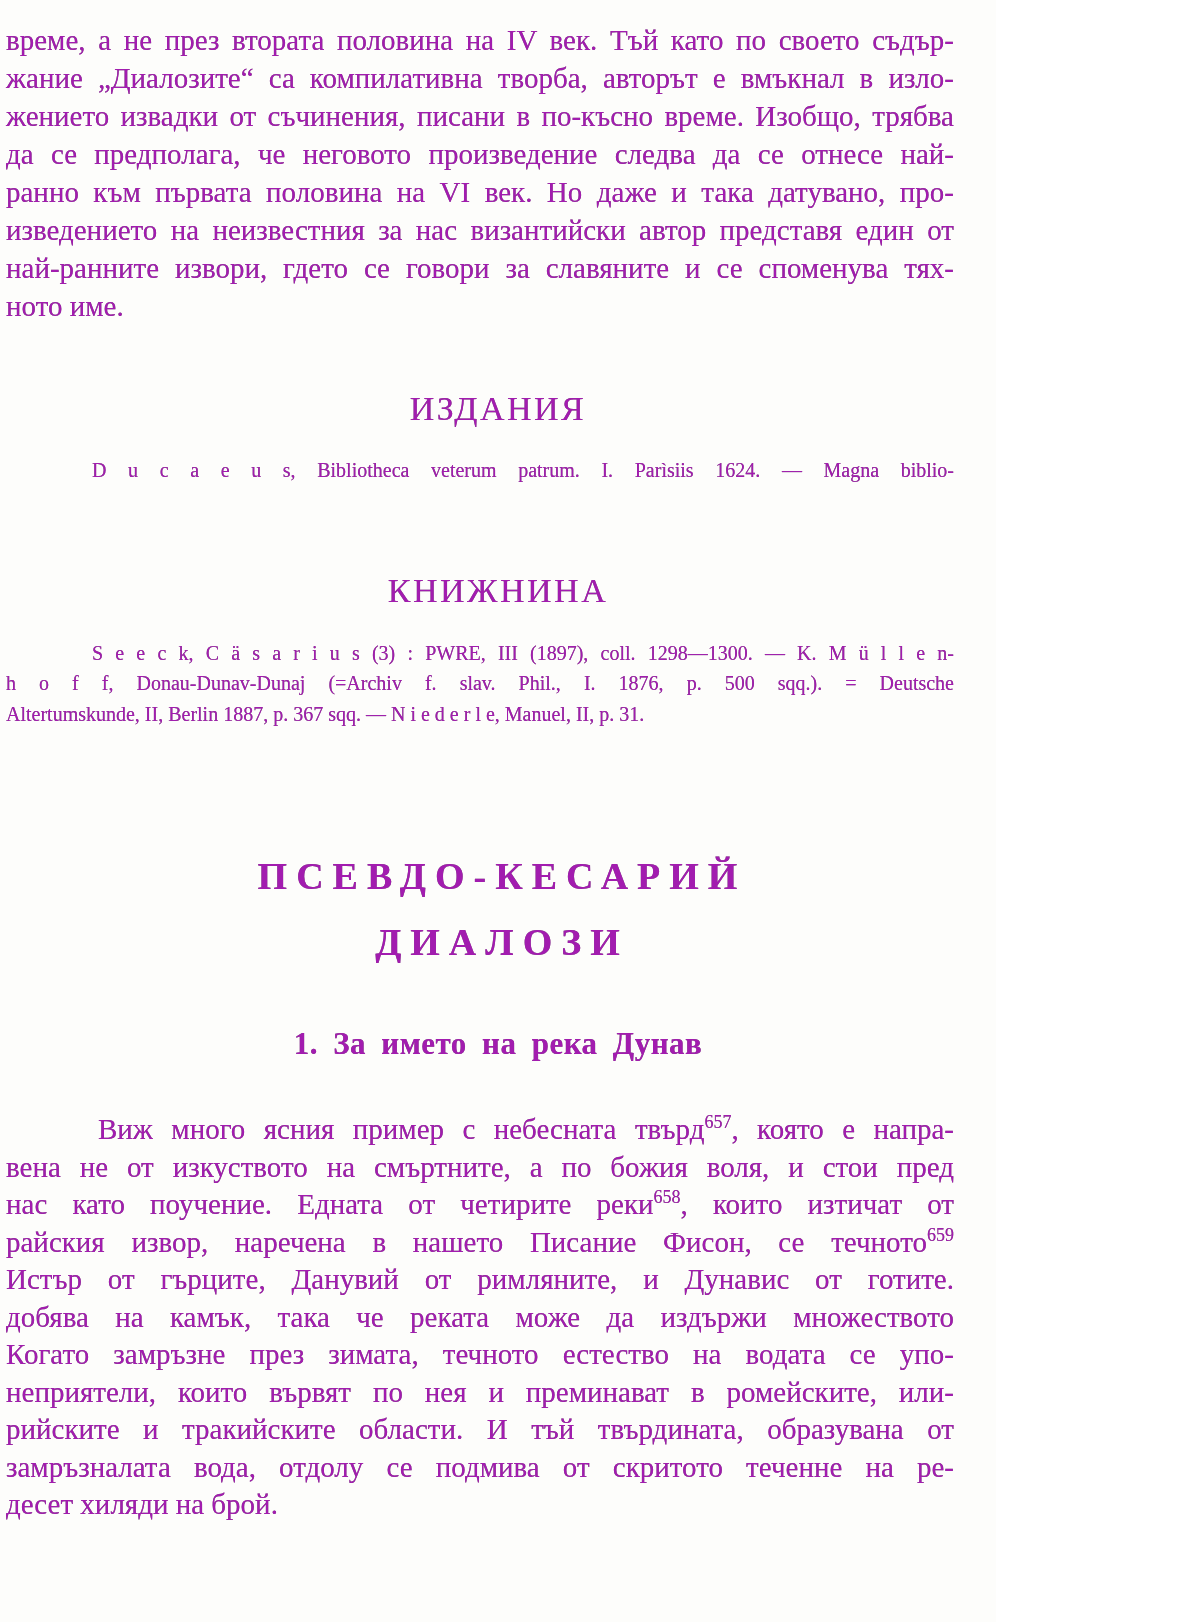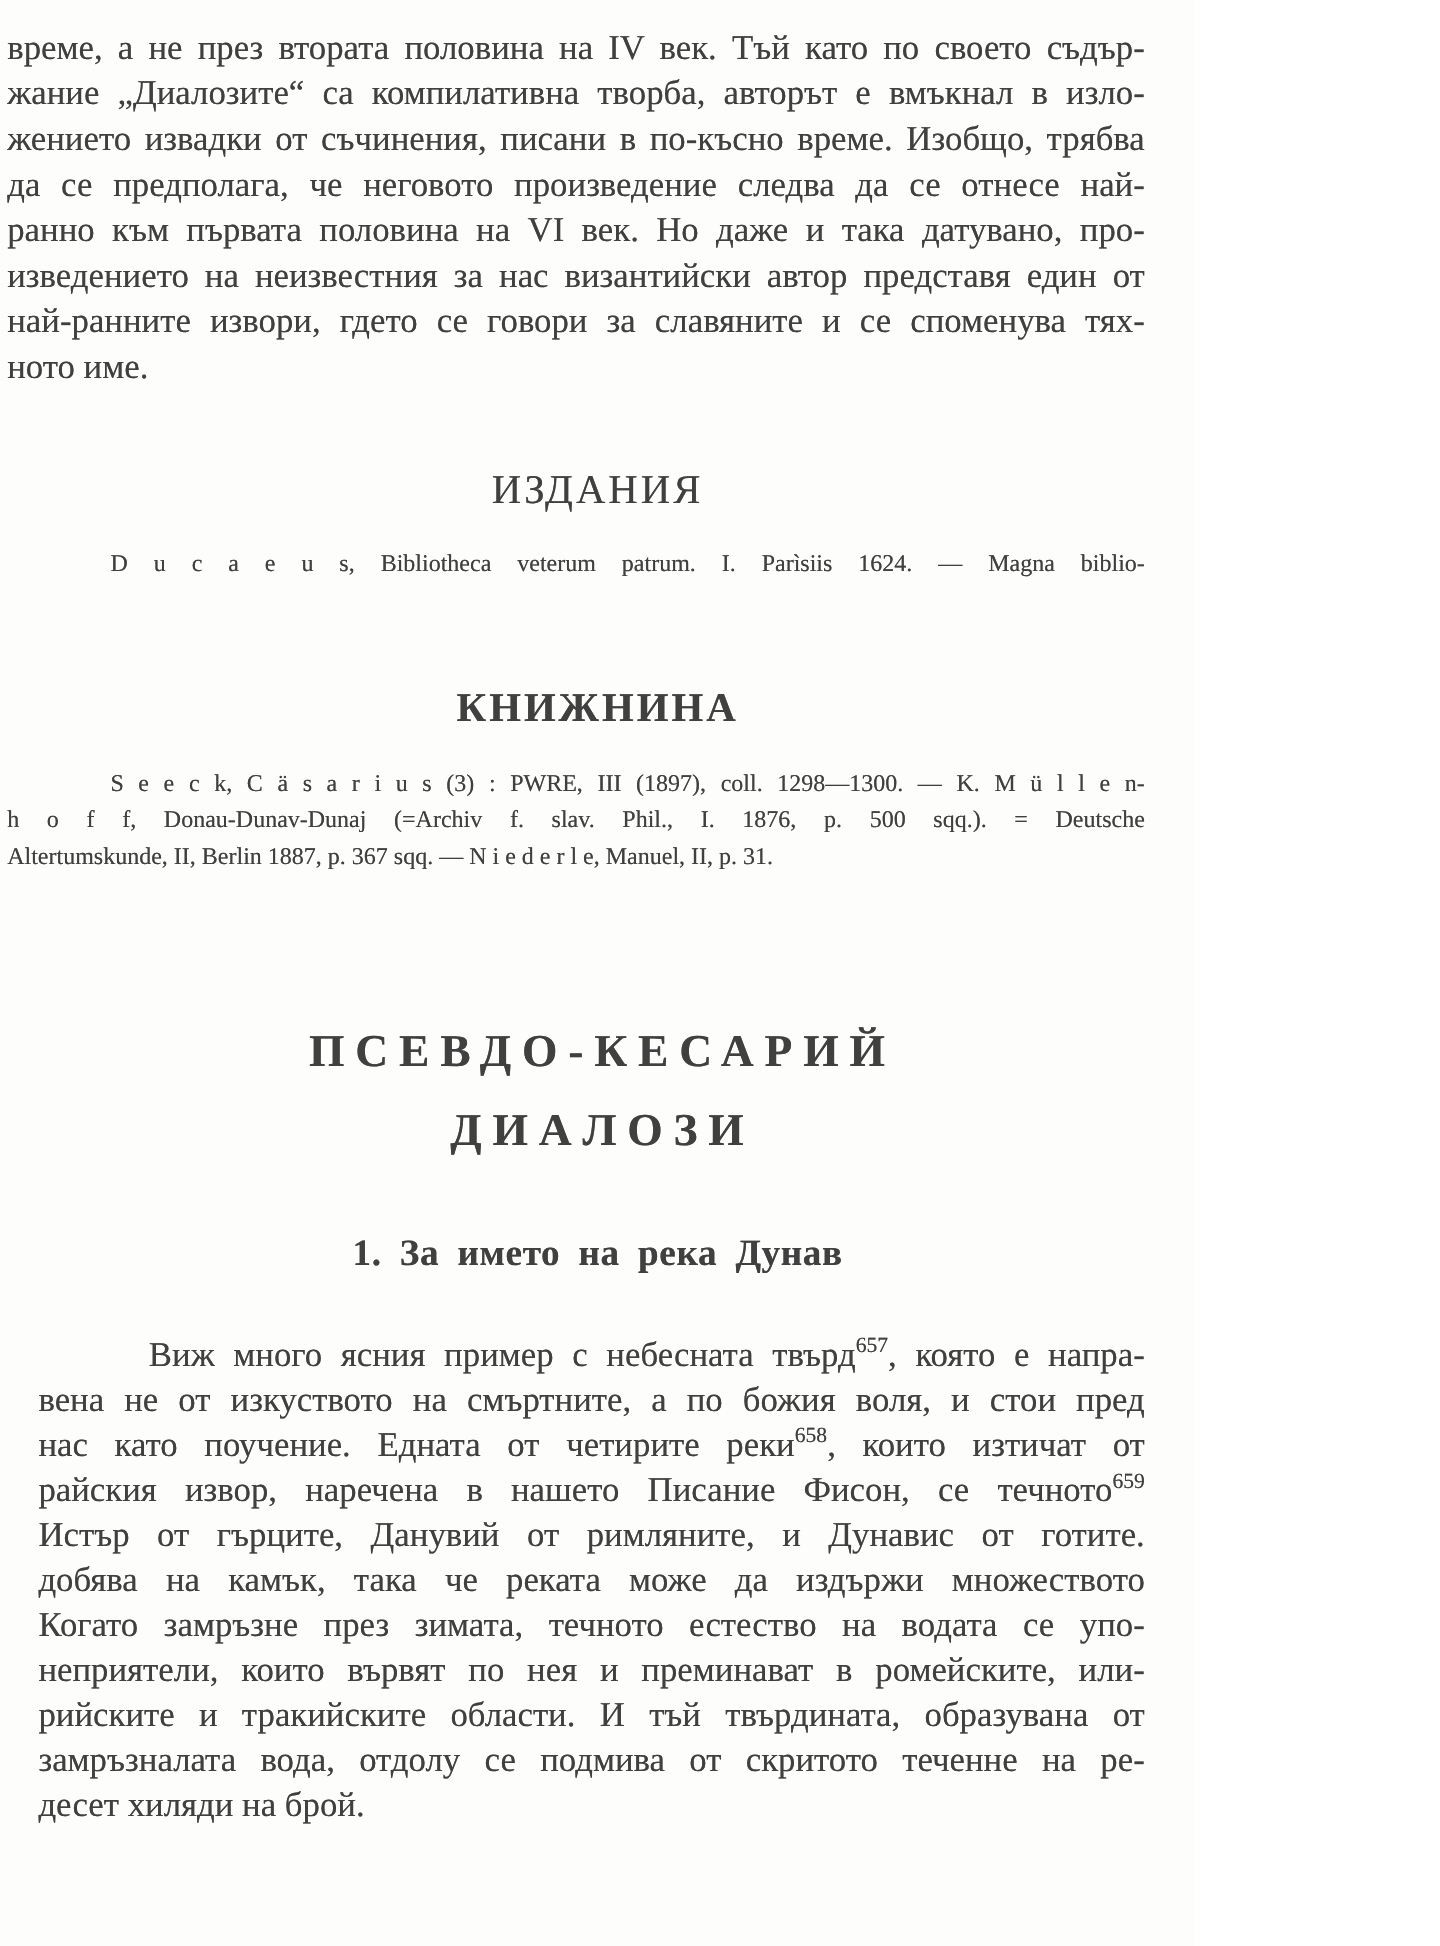--- a/index.html
+++ b/index.html
@@ -7,51 +7,51 @@
   body {
     height: 1622px;
     overflow: hidden;
     font-family: "Liberation Serif", "DejaVu Serif", serif;
   }
   .page {
     position: relative;
     width: 996px;
     height: 1622px;
     background: #fdfdfb;
-    color: #404040;
+    color: #a21caf;
     padding: 21px 42px 0 6px;
     overflow: hidden;
     text-shadow: 0 0 0.5px rgba(10,8,5,0.55);
   }
   
   .line {
     text-align: justify;
     text-align-last: justify;
     -moz-text-align-last: justify;
     white-space: normal;
   }
   .line.last { text-align-last: left; -moz-text-align-last: left; }
   .line.indent { padding-left: 92px; }
 
   .body-par .line { font-size: 29px; line-height: 38px; }
-  .main-par .line { font-size: 29px; line-height: 37.5px; margin-left: 26px; }
+  .main-par .line { font-size: 29px; line-height: 37.5px; }
 
   .biblio .line { font-size: 20px; line-height: 30.5px; }
   .biblio .line.indent { padding-left: 86px; }
 
   .section-heading {
     font-size: 34px;
     font-weight: normal;
     line-height: 34px;
     text-align: center;
     letter-spacing: 2.5px;
     padding-left: 36px; 
   }
   .editions-heading { margin-top: 67px; }
-  .literature-heading { margin-top: 88px; font-weight: bold; }
+  .literature-heading { margin-top: 88px; }
   .editions-biblio { margin-top: 29px; }
   .literature-biblio { margin-top: 30px; }
 
   .main-title {
     font-size: 38px;
     font-weight: bold;
     line-height: 50px;
     text-align: center;
     letter-spacing: 9px;
     padding-left: 44px;

